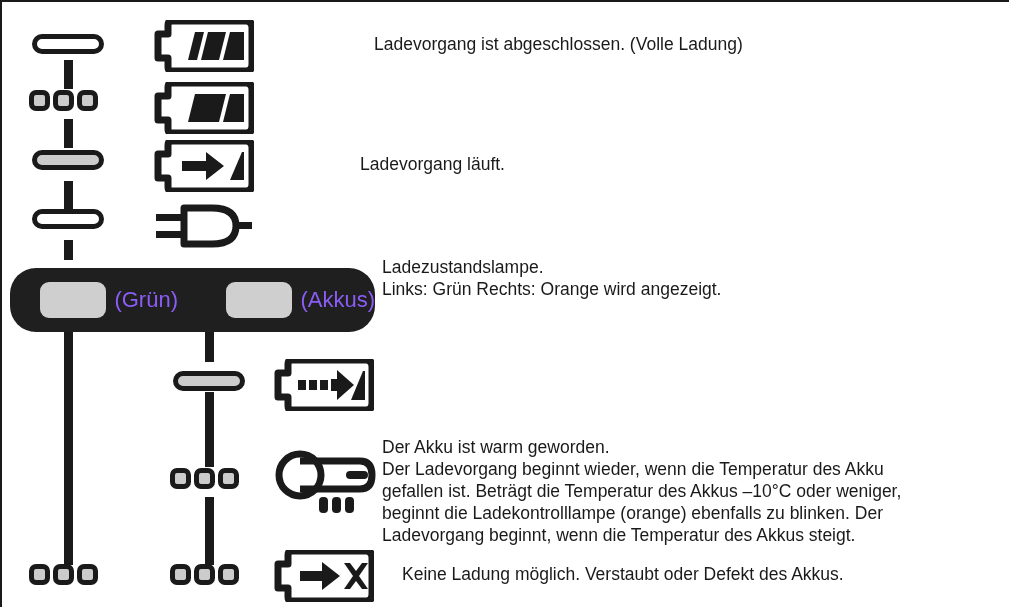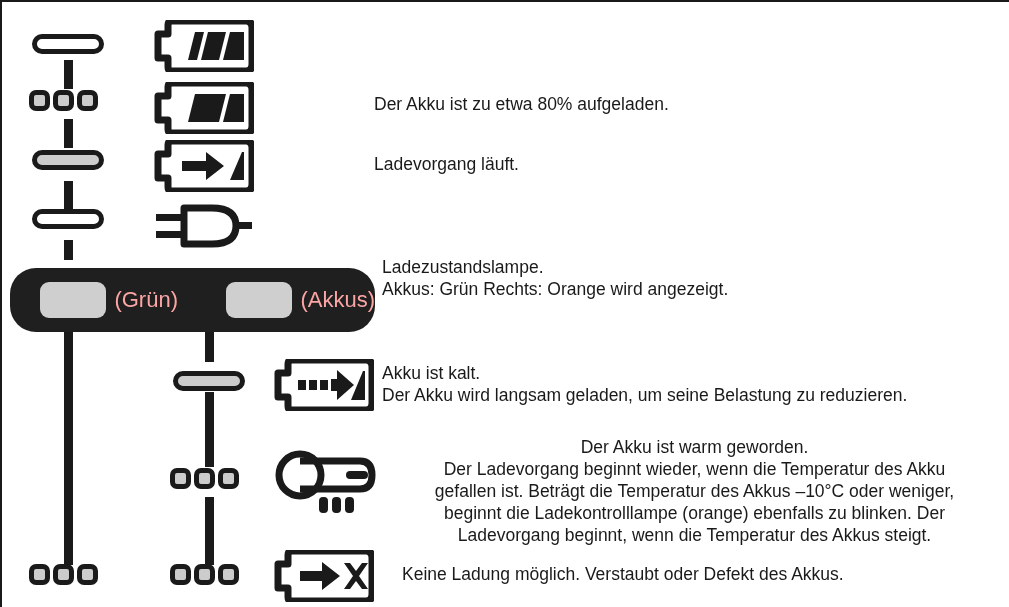--- a/index.html
+++ b/index.html
@@ -21,21 +21,21 @@
   .vline{width:9px;background:#1a1a1a;}
   .vdash{width:9px;background:#1a1a1a;}
 
   
   .icn{display:block;}
 
   
   #lamp-panel{background:#1f1f1f;border-radius:26px;}
   .lamp-row{display:flex;align-items:center;height:100%;padding-left:30px;box-sizing:border-box;}
   .lamp{width:69px;height:36px;background:#cfcfcf;border-radius:9px;display:block;}
-  .lamp-label{color:#fca5a5;font-size:22px;margin-left:8px;letter-spacing:0px;white-space:nowrap;}
+  .lamp-label{color:#8b5cf6;font-size:22px;margin-left:8px;letter-spacing:0px;white-space:nowrap;}
   .lamp-gap{width:50px;}
 
   
   .desc{font-size:17.5px;color:#1a1a1a;line-height:22px;white-space:pre-line;}
 </style>
 </head>
 <body>
 
 <div id="page">
 
@@ -135,33 +135,31 @@
   <div class="abs" id="lamp-panel" style="left:8px;top:266px;width:365px;height:64px;">
     <div class="lamp-row">
       <span class="lamp"></span>
       <span class="lamp-label">(Grün)</span>
       <span class="lamp-gap"></span>
       <span class="lamp"></span>
       <span class="lamp-label">(Akkus)</span>
     </div>
   </div>
 
+  <div class="abs desc" style="left:372px;top:31px;width:630px;">Ladevorgang ist abgeschlossen. (Volle Ladung)</div>
 
-  <div class="abs desc" style="left:372px;top:91px;width:630px;">Der Akku ist zu etwa 80% aufgeladen.</div>
 
-  <div class="abs desc" style="left:372px;top:151px;width:630px;">Ladevorgang läuft.</div>
+  <div class="abs desc" style="left:358px;top:151px;width:630px;">Ladevorgang läuft.</div>
 
 
   <div class="abs desc" style="left:380px;top:254px;width:620px;">Ladezustandslampe.
-Akkus: Grün Rechts: Orange wird angezeigt.</div>
+Links: Grün Rechts: Orange wird angezeigt.</div>
 
-  <div class="abs desc" style="left:380px;top:360px;width:625px;">Akku ist kalt.
-Der Akku wird langsam geladen, um seine Belastung zu reduzieren.</div>
 
-  <div class="abs desc" style="left:380px;top:434px;width:625px;text-align:center;">Der Akku ist warm geworden.
+  <div class="abs desc" style="left:380px;top:434px;width:625px;">Der Akku ist warm geworden.
 Der Ladevorgang beginnt wieder, wenn die Temperatur des Akku
 gefallen ist. Beträgt die Temperatur des Akkus –10°C oder weniger,
 beginnt die Ladekontrolllampe (orange) ebenfalls zu blinken. Der
 Ladevorgang beginnt, wenn die Temperatur des Akkus steigt.</div>
 
   <div class="abs desc" style="left:400px;top:561px;width:625px;">Keine Ladung möglich. Verstaubt oder Defekt des Akkus.</div>
 
 </div>
 
 </body></html>

